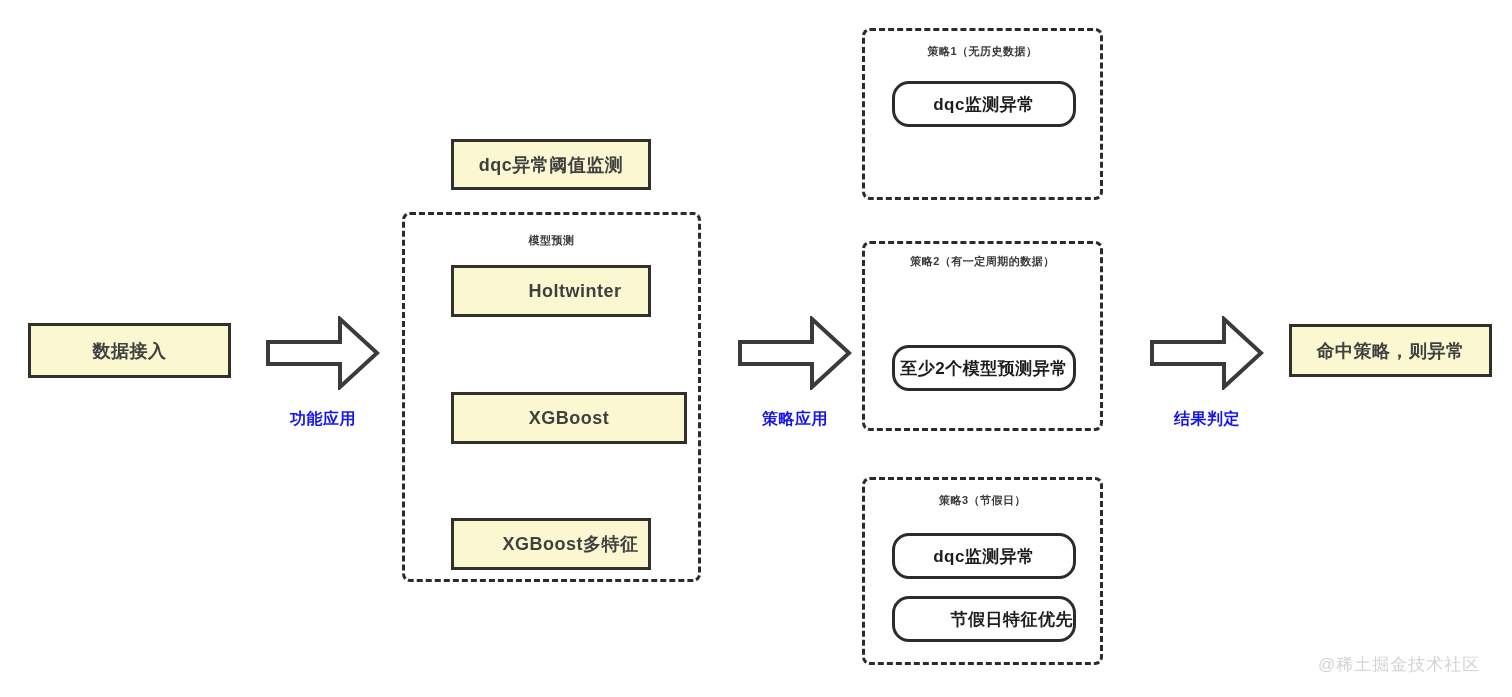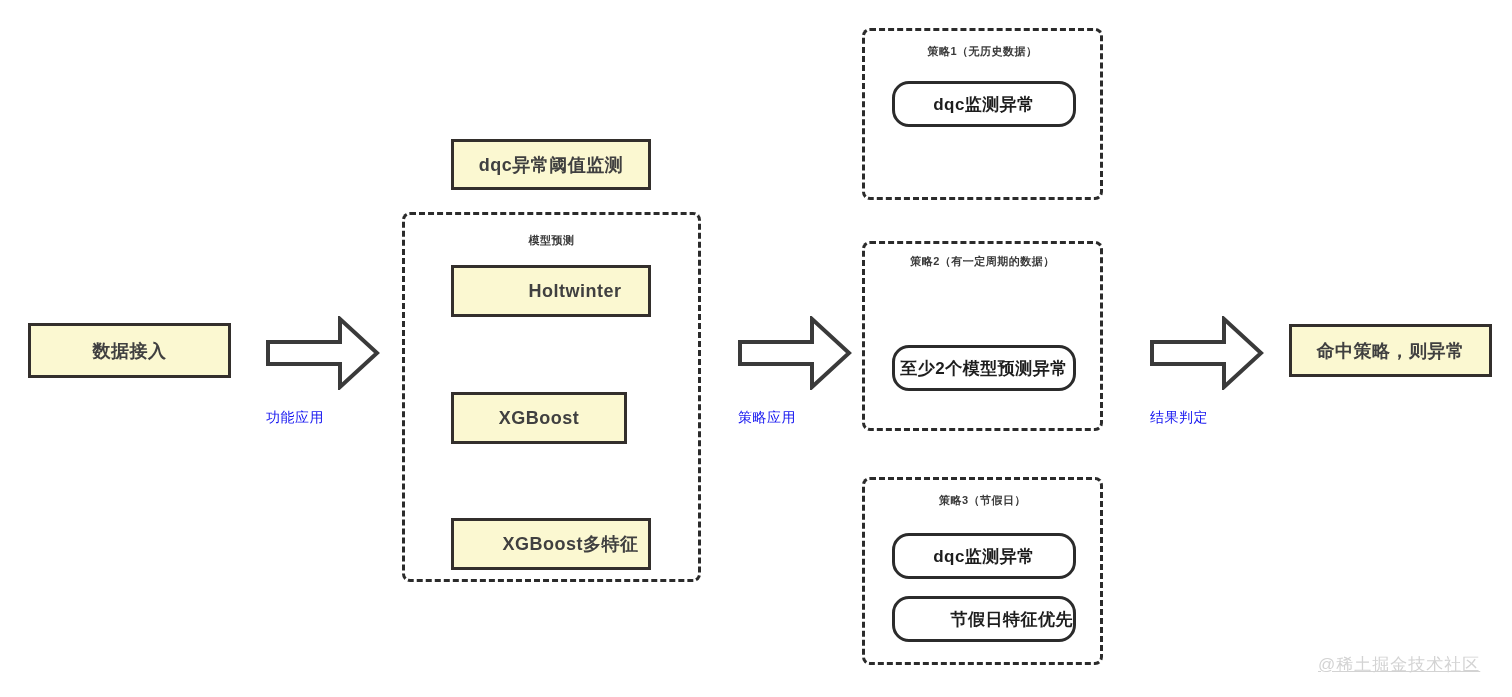--- a/index.html
+++ b/index.html
@@ -75,25 +75,25 @@
   
   .arrow-wrap {
     position: absolute;
   }
   .arrow-wrap svg {
     display: block;
   }
   .arrow-label {
     position: absolute;
     color: #1414f0;
-    font-weight: 400;
-    font-size: 14px;
+    font-weight: 700;
+    font-size: 16px;
     letter-spacing: 0.5px;
     white-space: nowrap;
-    text-align: left;
+    text-align: center;
   }
 
   
   #watermark {
     position: absolute;
     color: #d3d3d3;
     font-size: 17px;
     font-weight: 400;
     letter-spacing: 1px;
     white-space: nowrap;
@@ -124,21 +124,21 @@
   <div class="dashgroup" style="left:402px; top:212px; width:299px; height:370px;">
     <div class="group-title" style="top:18px;">
       <span>模型预测</span>
     </div>
   </div>
 
   <div class="ybox" style="left:451px; top:265px; width:200px; height:52px;padding-left:48px;">
     <span>Holtwinter</span>
   </div>
 
-  <div class="ybox" style="left:451px; top:392px; width:176px; height:52px;">
+  <div class="ybox" style="left:451px; top:392px; width:236px; height:52px;">
     <span>XGBoost</span>
   </div>
 
   <div class="ybox" style="left:451px; top:518px; width:200px; height:52px;padding-left:39px;">
     <span>XGBoost多特征</span>
   </div>
 
   <div class="arrow-wrap" style="left:738px; top:316px; width:114px; height:74px;">
     <svg width="114" height="74" viewBox="0 0 114 74">
       <polygon points="2,26 74,26 74,3 111,37 74,71 74,48 2,48" fill="#ffffff" stroke="#3a3a3a" stroke-width="4" stroke-linejoin="miter"></polygon>
@@ -184,17 +184,17 @@
     </svg>
   </div>
   <div class="arrow-label" style="left:1150px; top:409px; width:114px;">
     <span>结果判定</span>
   </div>
 
   <div class="ybox" style="left:1281px; top:324px; width:203px; height:53px;margin-left:8px;">
     <span>命中策略，则异常</span>
   </div>
 
-  <div id="watermark" style="left:1318px; top:653px;text-decoration:underline;">
+  <div id="watermark" style="left:1318px; top:653px;">
     <span>@稀土掘金技术社区</span>
   </div>
 
 </div>
 
 </body></html>

